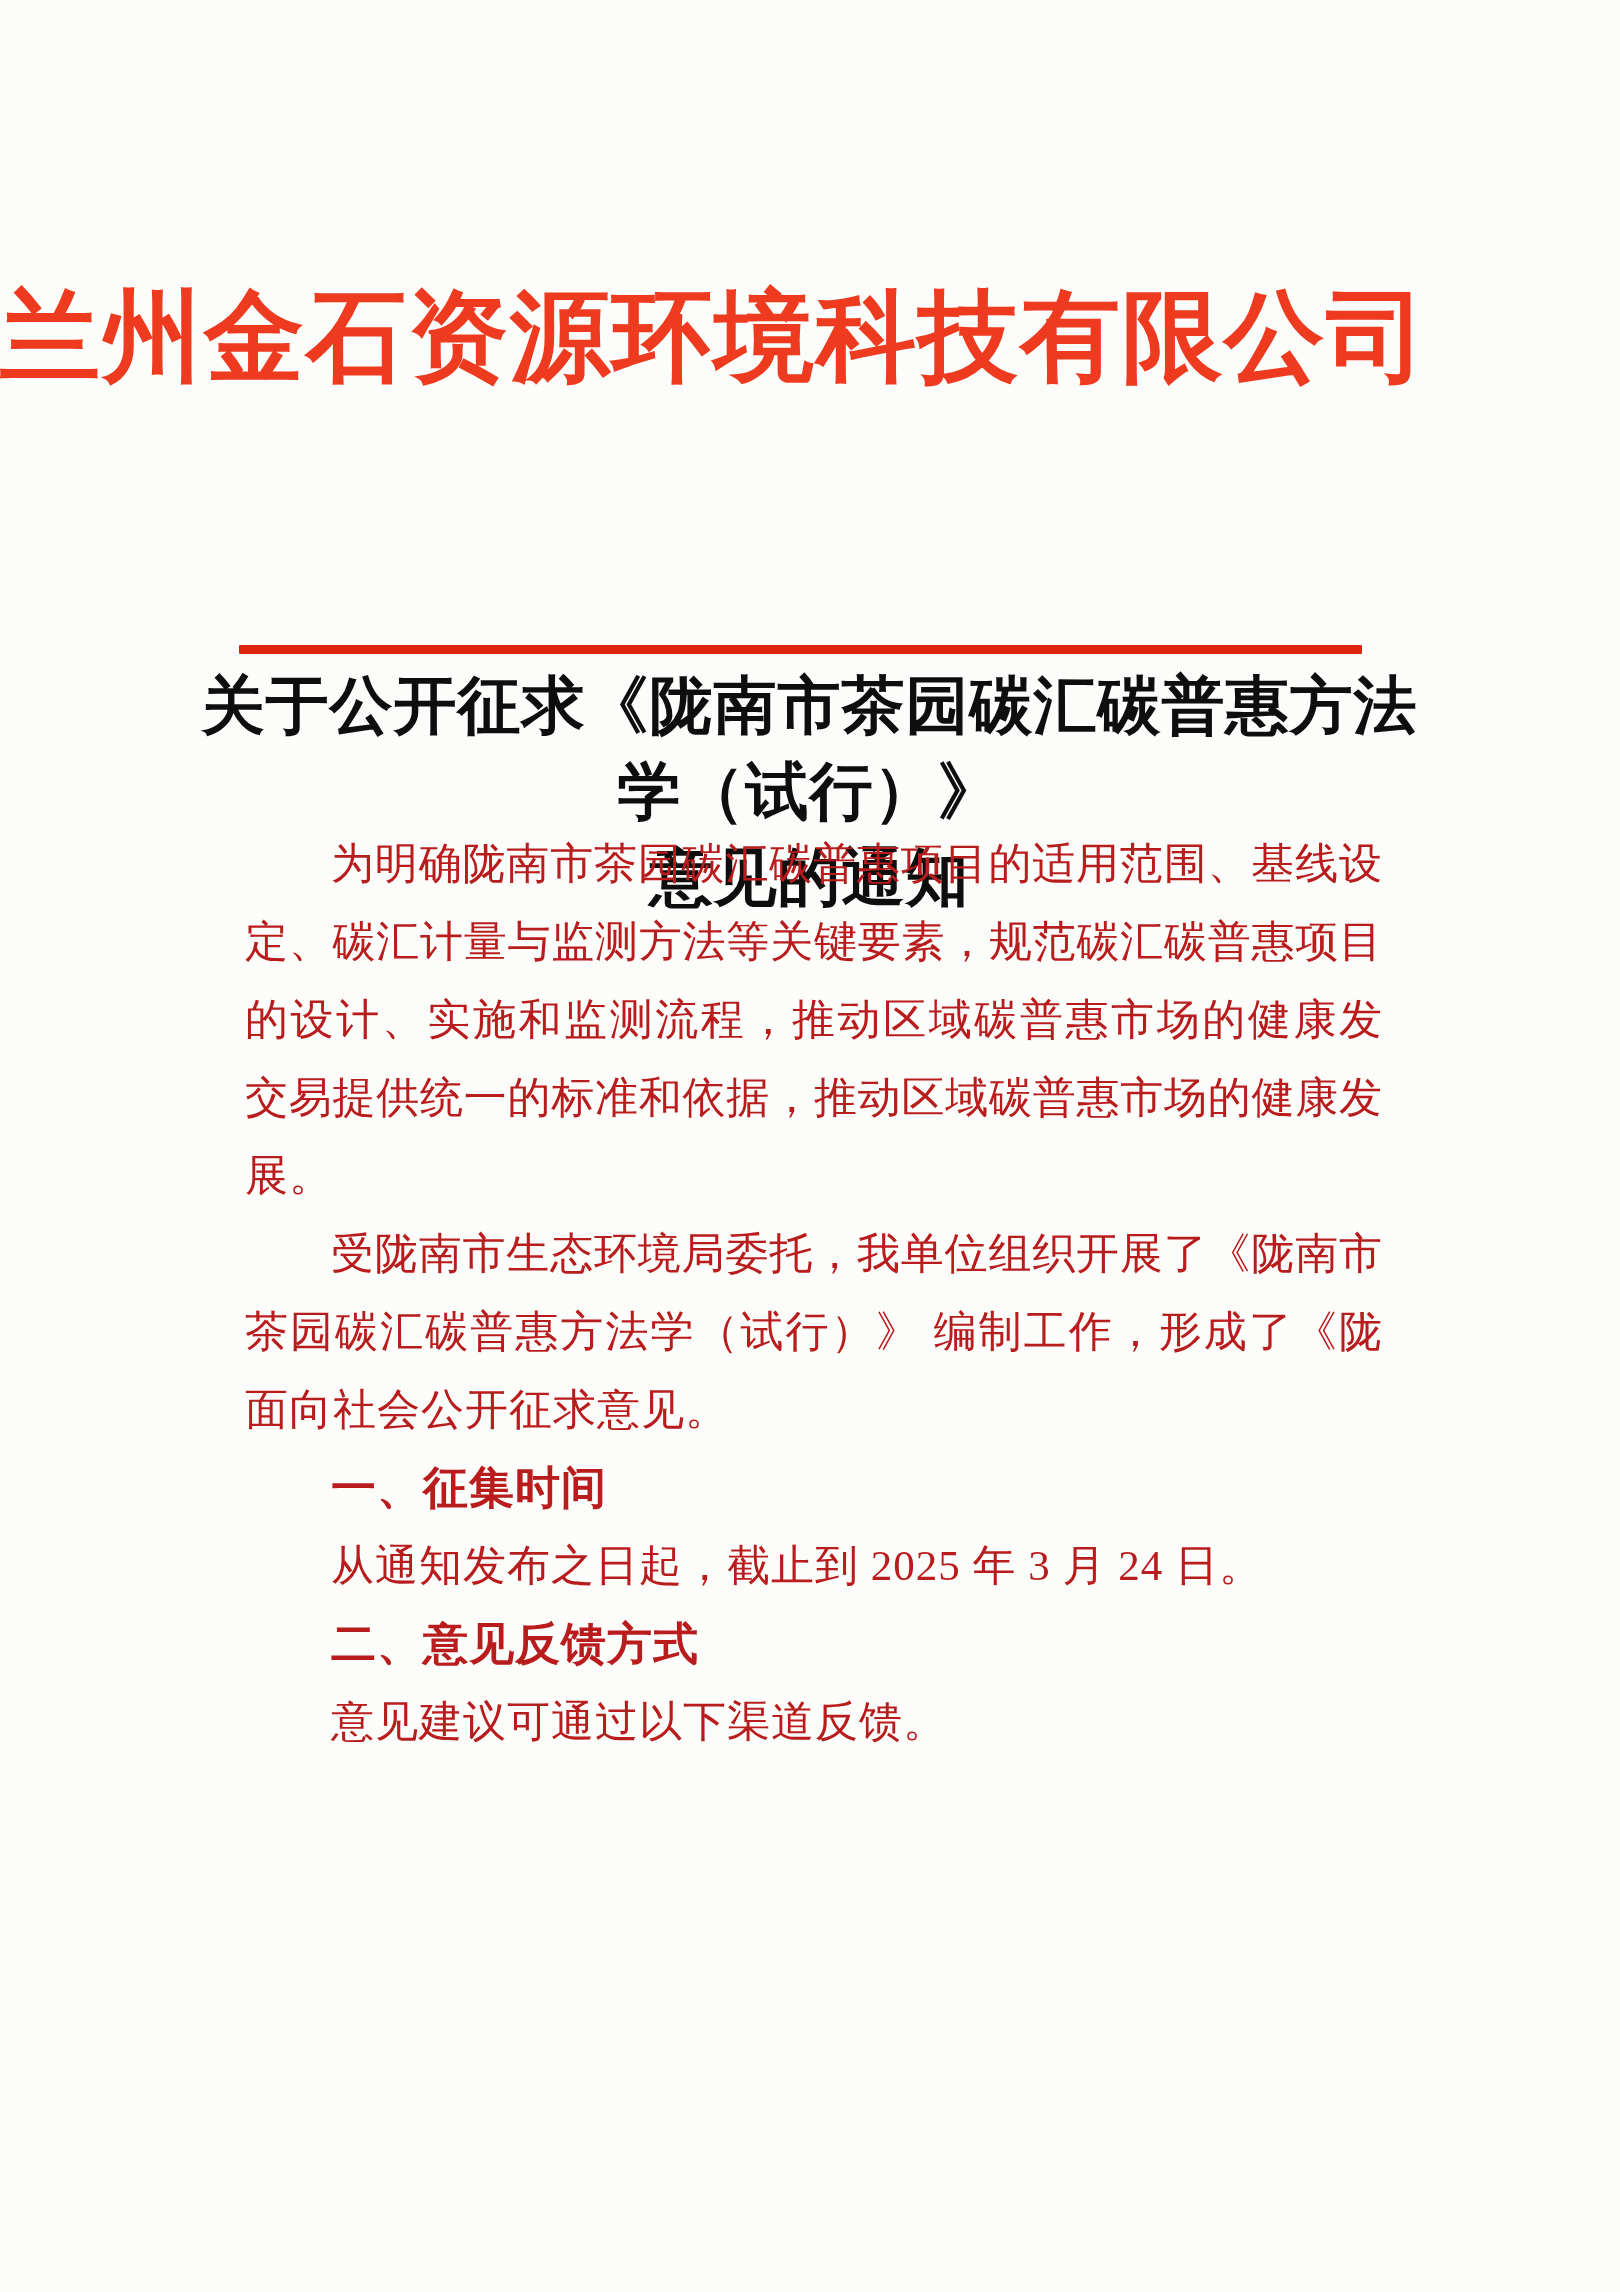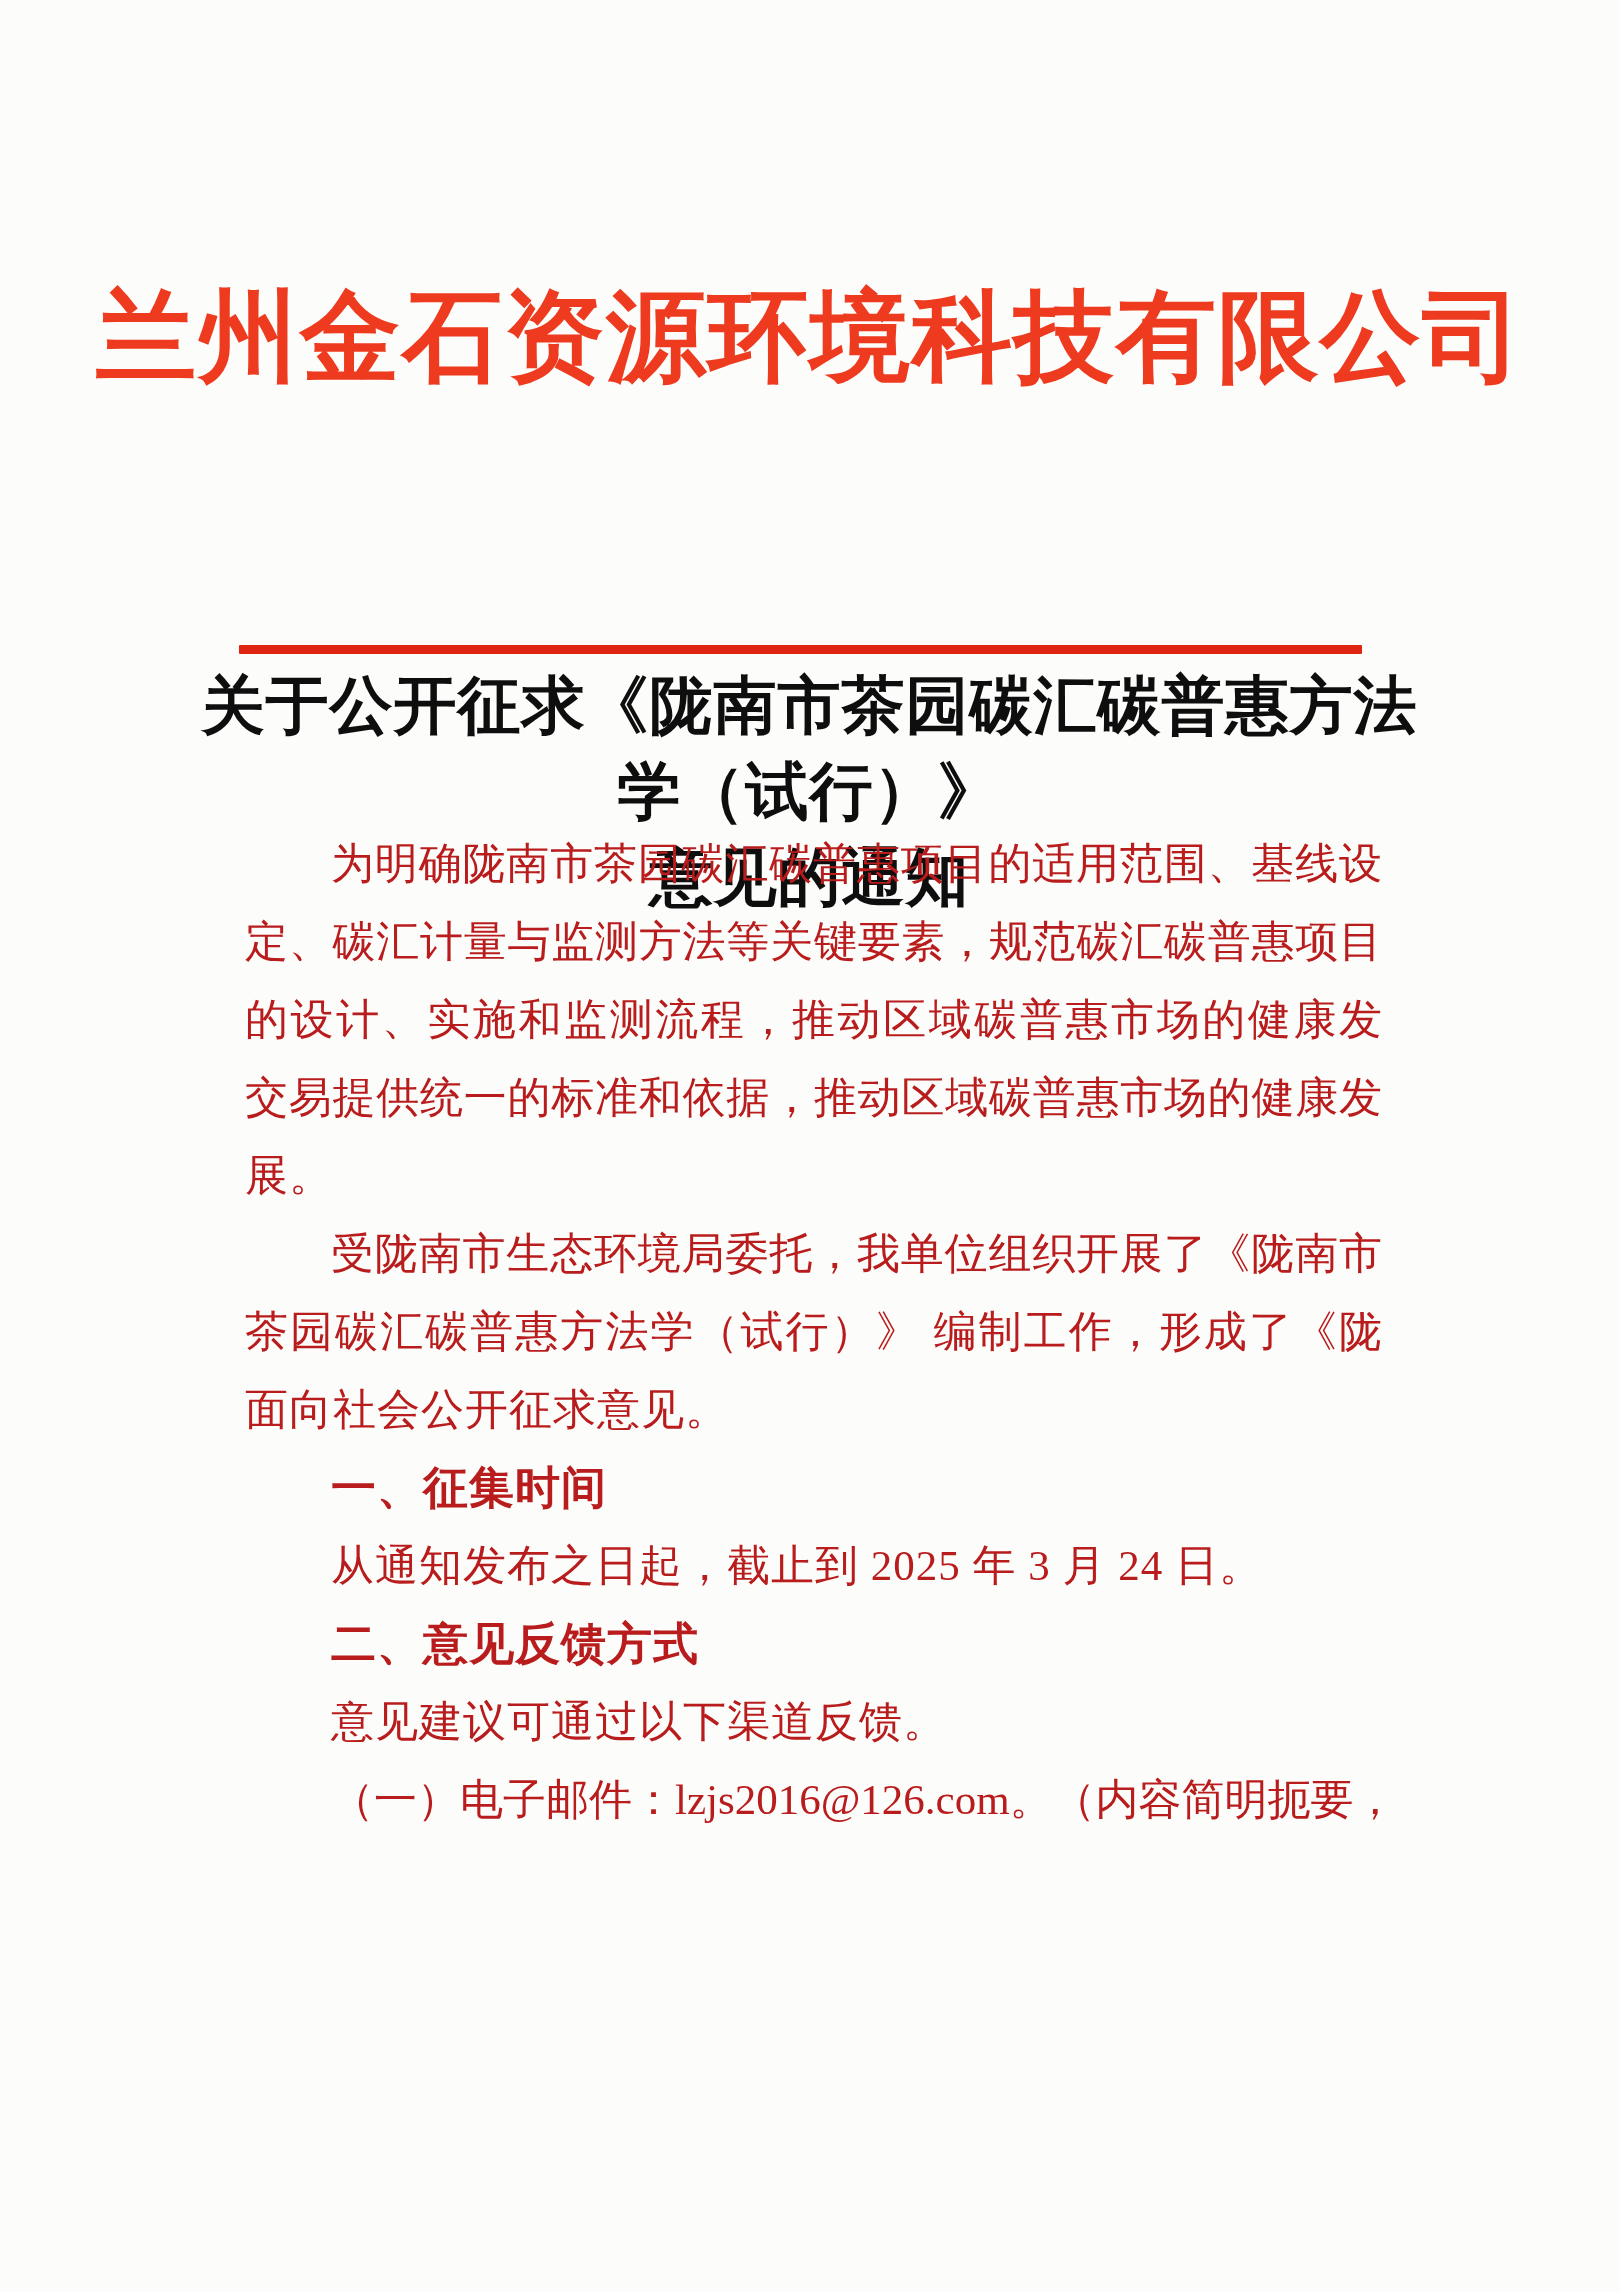--- a/index.html
+++ b/index.html
@@ -11,21 +11,21 @@
     background:#fcfcfa;
     overflow:hidden;
     font-family:"Liberation Serif", serif;
     color:#161616;
   }
   .letterhead{
     position:absolute;
     top:271px;
     left:0;
     width:100%;
-    text-align:center;
+    text-align:left;
     font-size:100px;
     font-weight:700;
     letter-spacing:2px;
     font-family:"Liberation Serif", serif;
     white-space:nowrap;
   }
   .divider{
     position:absolute;
     top:645px;
     left:239px;
@@ -94,17 +94,16 @@
       <div class="line justify">的设计、实施和监测流程，推动区域碳普惠市场的健康发</div>
       <div class="line justify">交易提供统一的标准和依据，推动区域碳普惠市场的健康发</div>
       <div class="line">展。</div>
       <div class="line justify indent">受陇南市生态环境局委托，我单位组织开展了《陇南市</div>
       <div class="line justify">茶园碳汇碳普惠方法学（试行）》 编制工作，形成了《陇</div>
       <div class="line">面向社会公开征求意见。</div>
       <div class="line indent heading">一、征集时间</div>
       <div class="line indent">从通知发布之日起，截止到 2025 年 3 月 24 日。</div>
       <div class="line indent heading">二、意见反馈方式</div>
       <div class="line indent">意见建议可通过以下渠道反馈。</div>
-      <div class="line justify indent">（一）电子邮件：lzjs2016@126.com。（内容简明扼要，</div>
     </div>
 
 </div>
 
 
 </body></html>

